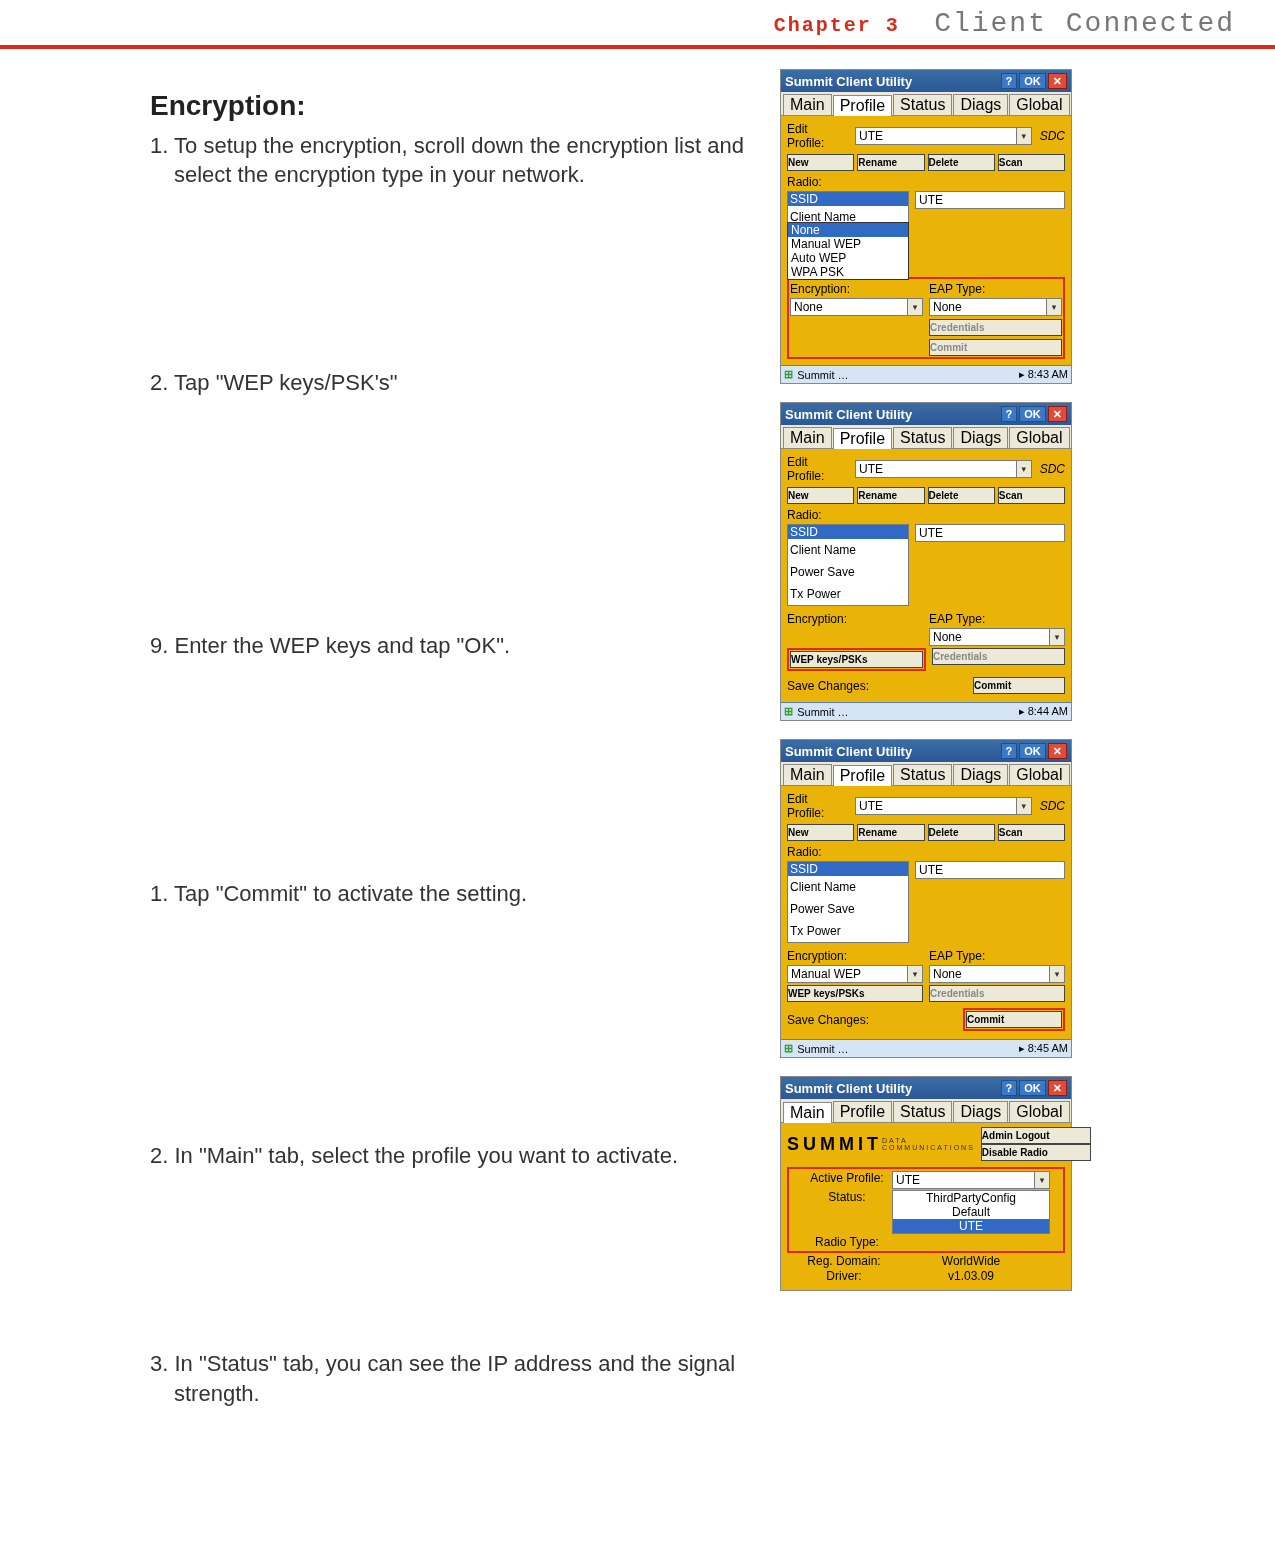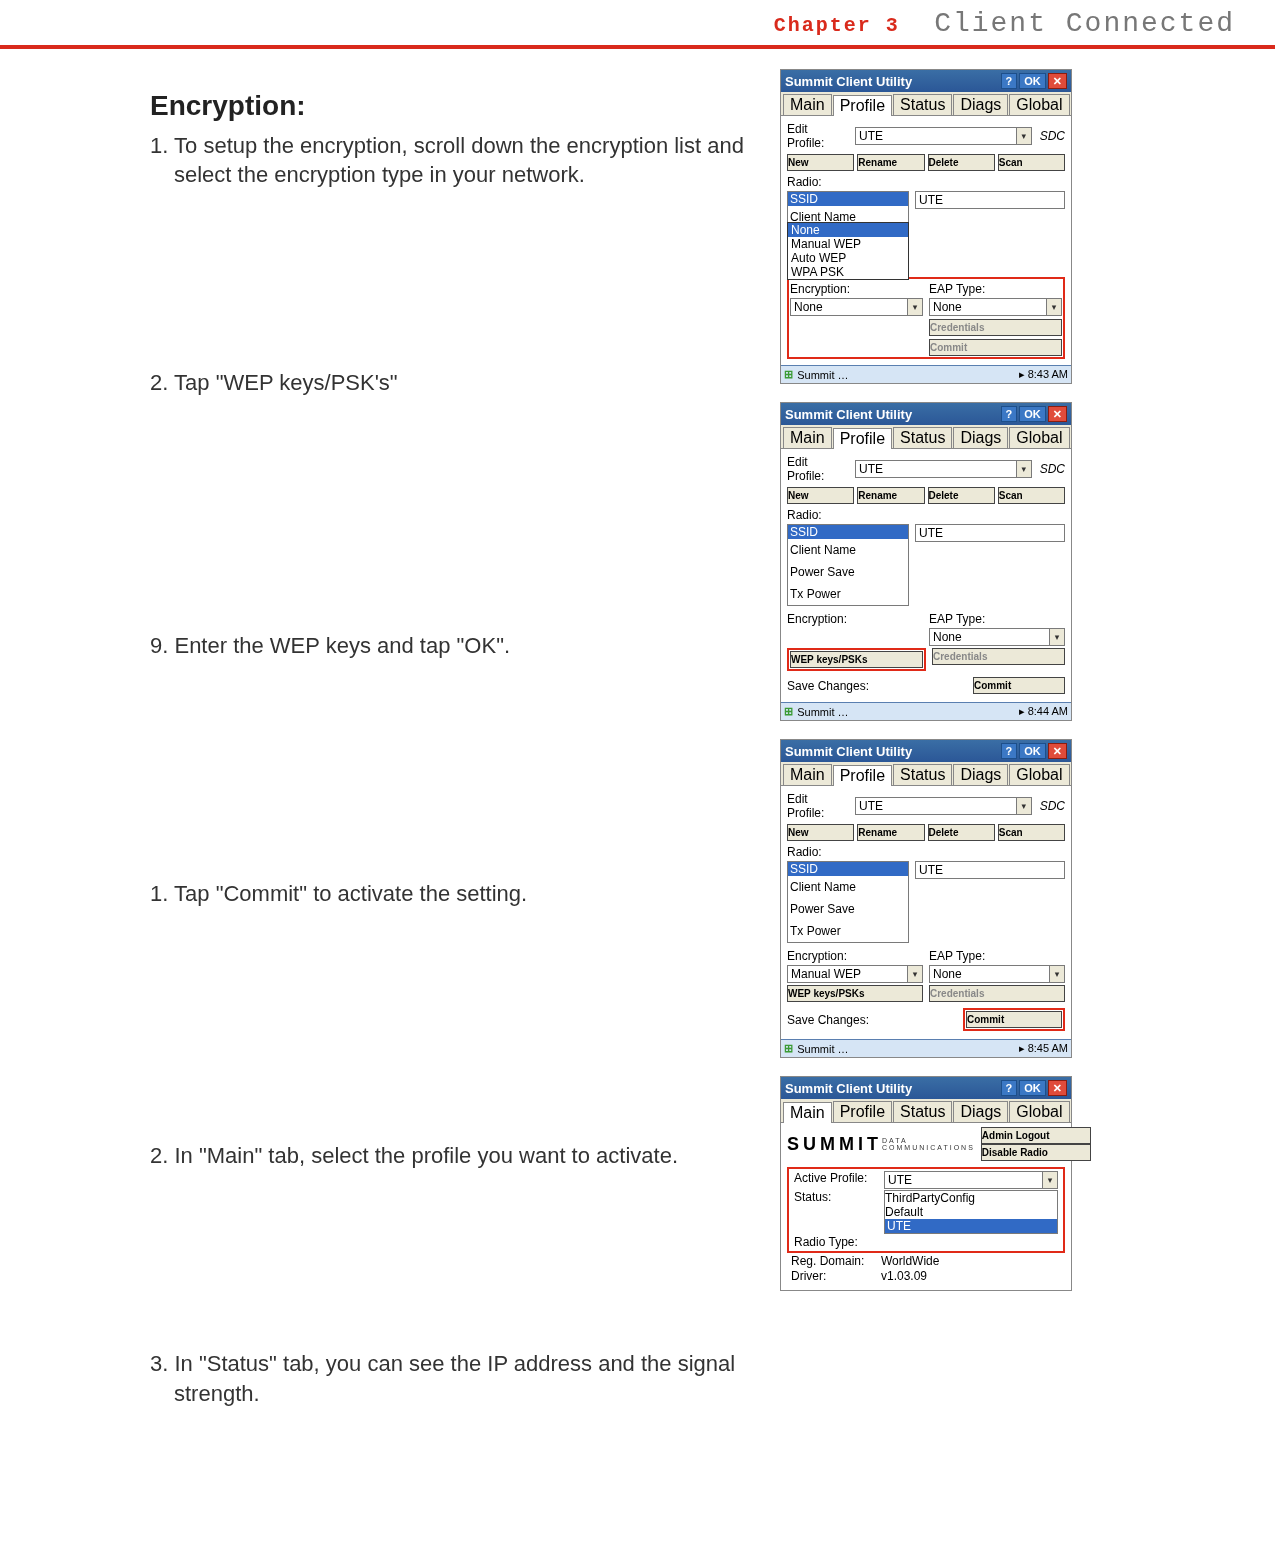--- a/index.html
+++ b/index.html
@@ -117,21 +117,21 @@
     margin-right:1px;
     background:#ece9d8;
   }
   .tab.active{
     background:#fff;
     font-weight:normal;
     position:relative;
     top:1px;
   }
   .panel{
-    background:#ffffff;
+    background:#eab308;
     padding:4px 6px 6px 6px;
   }
   .row{
     display:flex;
     align-items:center;
     margin:2px 0;
     font-size:12px;
   }
   .row .lbl{width:68px;}
   .inp{
@@ -171,21 +171,21 @@
   .taskbar{
     display:flex;align-items:center;background:#d6e5f5;border-top:1px solid #5a7fb0;
     font-size:11px;padding:2px 3px;gap:4px;
   }
   .taskbar .flag{color:#3b9b35;font-weight:bold;}
   .centerbox{display:flex;flex-direction:row;align-items:center;margin:6px 0;}
   .logo{
     font-family:Arial,sans-serif;font-weight:900;letter-spacing:4px;font-size:18px;color:#000;
   }
   .logo-sub{font-size:7px;letter-spacing:2px;color:#333;}
-  .kv{display:flex;font-size:12px;margin:1px 4px;}
+  .kv{display:flex;font-size:12px;margin:1px 12px;text-align:center;}
   .kv .k{width:90px;}
   .kv .v{flex:1;}
   .dropdown-open{
     position:absolute;background:#fff;border:1px solid #333;font-size:12px;
     left:6px;top:152px;width:120px;z-index:5;
   }
   .dropdown-open .sel{background:#316ac5;color:#fff;padding:0 3px;}
   .dropdown-open div{padding:0 3px;}
   .sel-row-hl{background:#316ac5;color:#fff;padding:0 2px;}
 </style>

